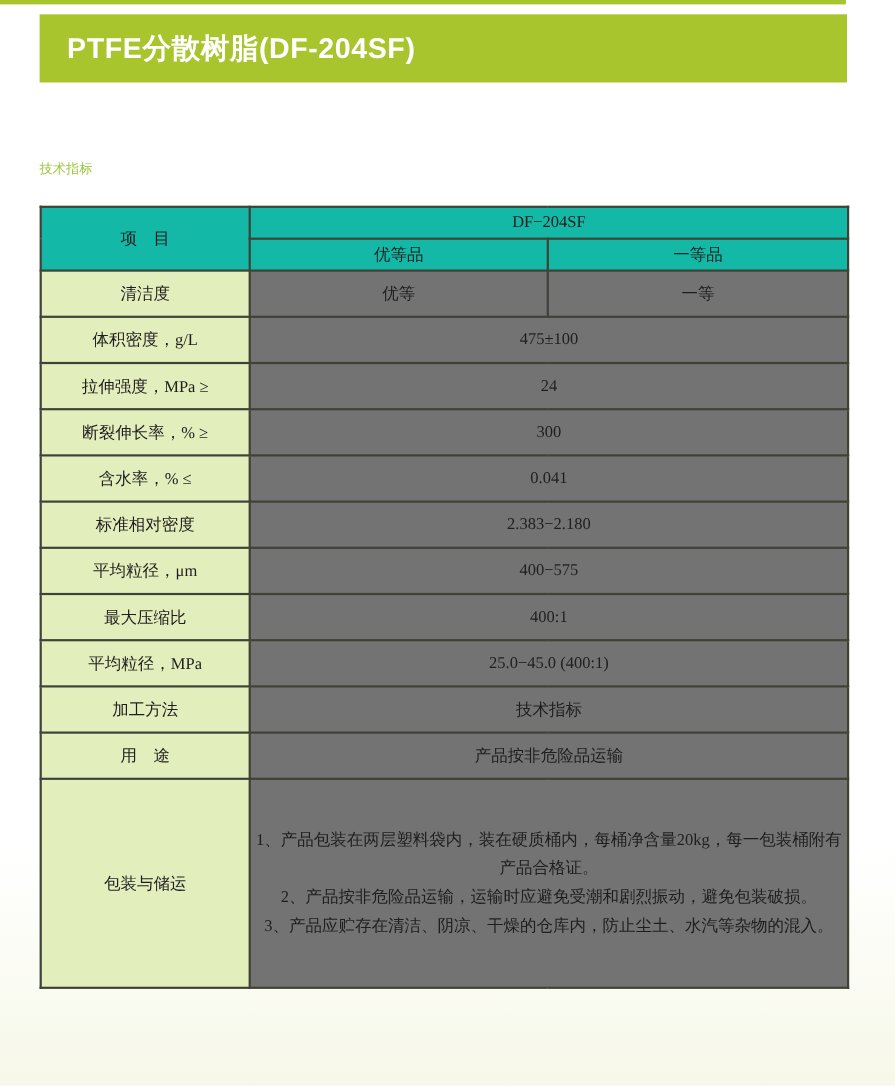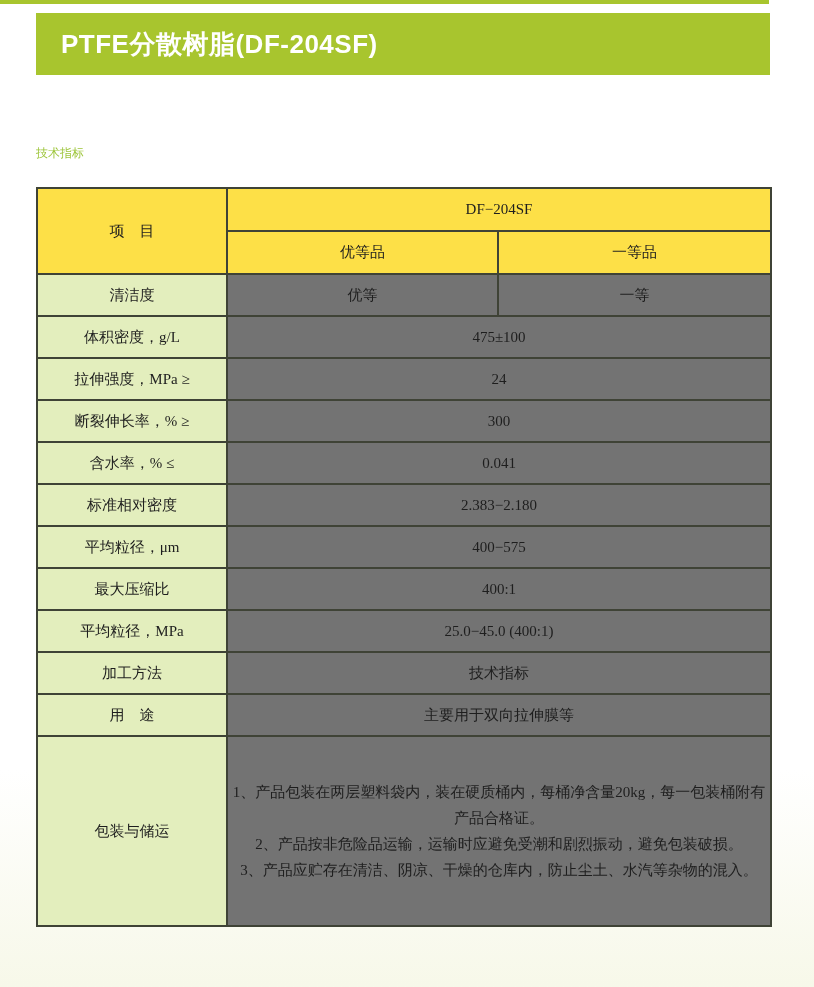--- a/index.html
+++ b/index.html
@@ -64,22 +64,22 @@
     color: #1e1e1e;
   }
   table.spec-table td {
     border: 2px solid #3f4336;
     text-align: center;
     vertical-align: middle;
     padding: 0;
     box-sizing: border-box;
   }
   td.hdr {
-    background: #fde047;
-    height: 43px;
+    background: #14b8a6;
+    height: 29px;
   }
   td.label {
     background: #e3eebd;
     margin-top: 24px;
   }
   td.val {
     background: #737373;
   }
   tr.body-row {
     height: 42px;
@@ -172,21 +172,21 @@
       <td class="val" colspan="2">25.0−45.0 (400:1)</td>
     </tr>
 
     <tr class="body-row">
       <td class="label">加工方法</td>
       <td class="val" colspan="2">技术指标</td>
     </tr>
 
     <tr class="body-row">
       <td class="label">用　途</td>
-      <td class="val" colspan="2">主要用于双向拉伸膜等</td>
+      <td class="val" colspan="2">产品按非危险品运输</td>
     </tr>
 
     <tr class="pack-row">
       <td class="label">包装与储运</td>
       <td class="val pack" colspan="2">
         <div class="pack-line">1、产品包装在两层塑料袋内，装在硬质桶内，每桶净含量20kg，每一包装桶附有产品合格证。</div>
         <div class="pack-line">2、产品按非危险品运输，运输时应避免受潮和剧烈振动，避免包装破损。</div>
         <div class="pack-line">3、产品应贮存在清洁、阴凉、干燥的仓库内，防止尘土、水汽等杂物的混入。</div>
       </td>
     </tr>

